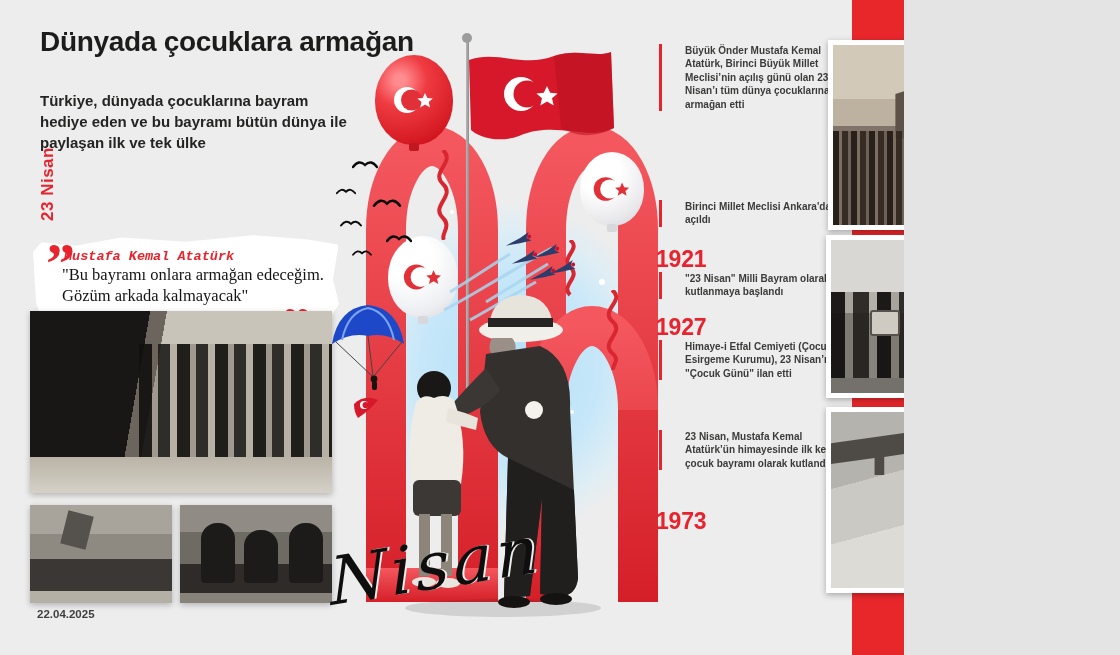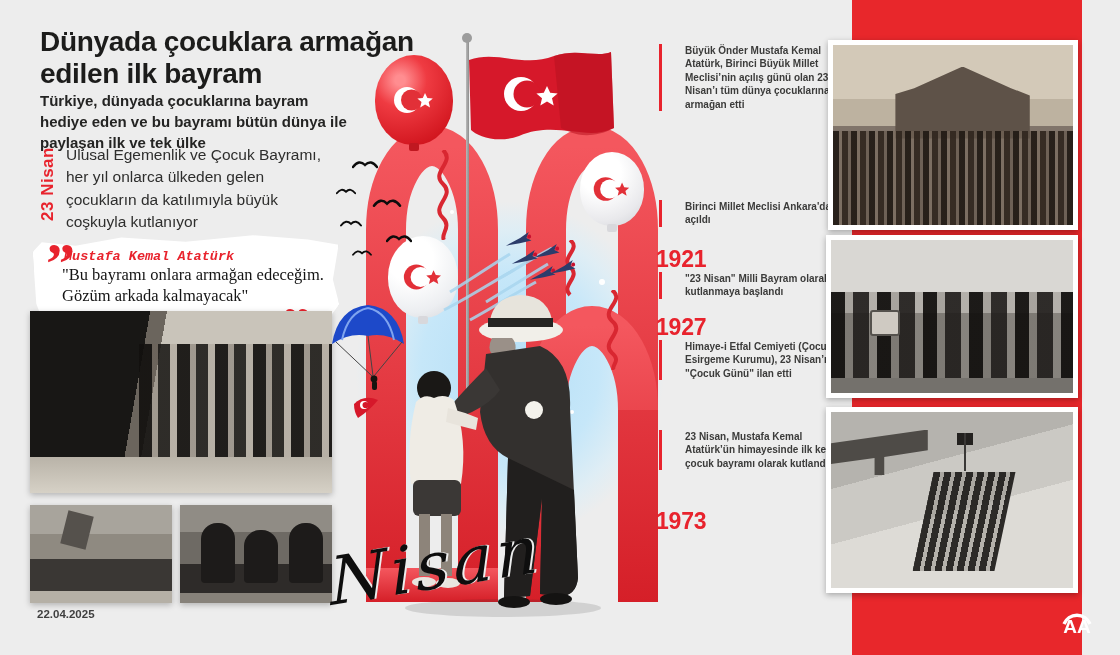--- a/index.html
+++ b/index.html
@@ -1,17 +1,17 @@
 <!DOCTYPE html>
 <html><head>
 <meta charset="utf-8">
 <style>
   html,body{margin:0;padding:0;}
   body{font-family:"Liberation Sans",sans-serif;background:#e4e4e4;}
-  .stage{position:relative;width:1120px;height:655px;background:#ededed;overflow:hidden;}
+  .stage{position:relative;width:904px;height:655px;background:#ededed;overflow:hidden;}
   .abs{position:absolute;}
 
   
   .title{left:40px;top:26px;width:380px;font-size:28px;line-height:1.14;font-weight:bold;color:#1c1c1b;letter-spacing:-.3px;}
   .subtitle{left:40px;top:90px;width:318px;font-size:15px;line-height:1.4;font-weight:600;color:#242423;}
   .vlabel{left:38px;top:145px;height:76px;writing-mode:vertical-rl;transform:rotate(180deg);font-size:17px;font-weight:bold;color:#e8232d;letter-spacing:.5px;}
   .introp{left:66px;top:144px;width:258px;font-size:15.5px;line-height:1.45;font-weight:500;color:#2e2e2d;}
 
   
   .paper{left:33px;top:233px;width:306px;height:96px;background:#fff;transform:rotate(-.6deg);
@@ -84,25 +84,23 @@
 </style>
 </head>
 <body>
 
 <div class="stage">
 
   <div class="abs redbar"></div>
 
   <div class="abs title">
     <div>Dünyada çocuklara armağan</div>
-    <div>edilen ilk bayram</div>
   </div>
   <div class="abs subtitle">Türkiye, dünyada çocuklarına bayram hediye eden ve bu bayramı bütün dünya ile paylaşan ilk ve tek ülke</div>
   <div class="abs vlabel">23 Nisan</div>
-  <div class="abs introp">Ulusal Egemenlik ve Çocuk Bayramı, her yıl onlarca ülkeden gelen çocukların da katılımıyla büyük coşkuyla kutlanıyor</div>
 
   <div class="abs paper"></div>
   <div class="abs qmark qopen">”</div>
   <div class="abs qauthor">Mustafa Kemal Atatürk</div>
   <div class="abs qtext">"Bu bayramı onlara armağan edeceğim. Gözüm arkada kalmayacak"</div>
   <div class="abs qmark qclose">”</div>
 
   <div class="abs photo ph-main">
     <div class="crowd"></div>
     <div class="ground"></div>

